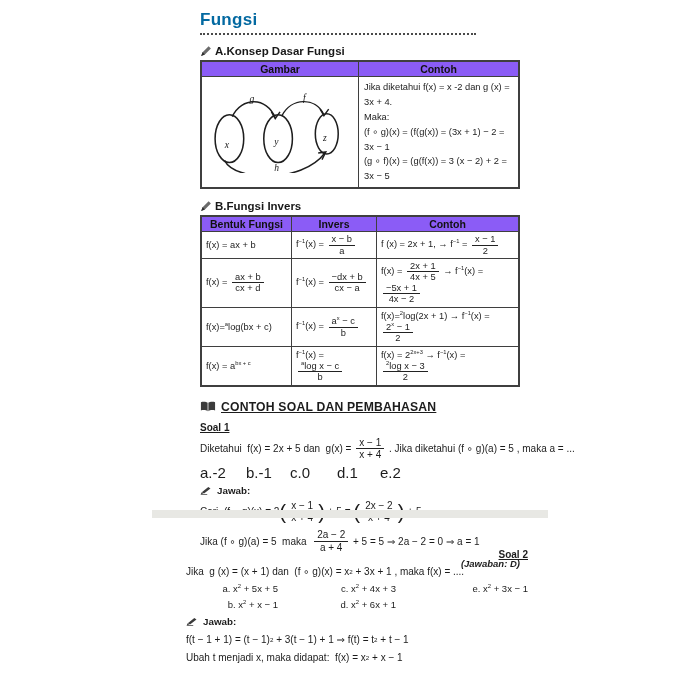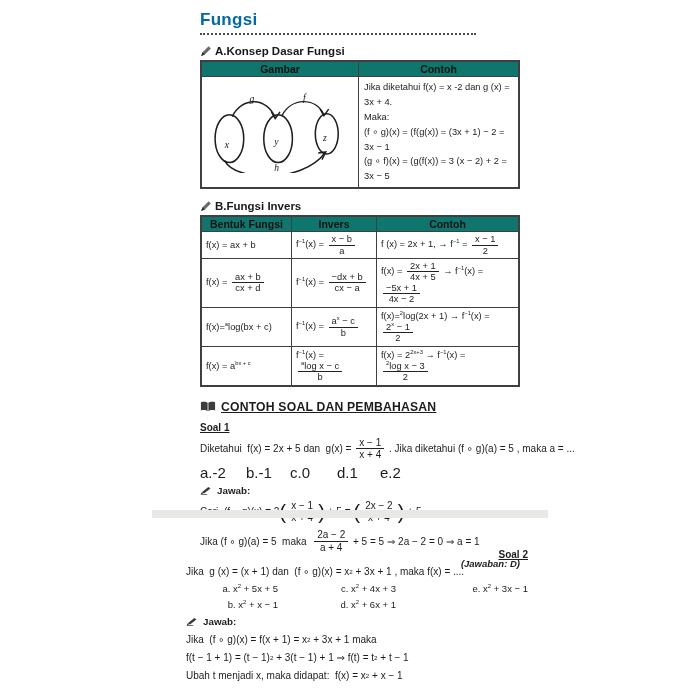--- a/index.html
+++ b/index.html
@@ -13,21 +13,21 @@
 
   .title{font-size:17px;font-weight:bold;letter-spacing:.3px;color:#0369a1;}
   .dotted-rule{width:276px;border-bottom:2px dotted #4a4a4a;margin-top:3px;}
 
   .sec-head{display:flex;align-items:center;gap:3px;font-size:11.5px;font-weight:bold;color:#181818;}
   .sec-head svg{flex:0 0 auto;}
 
   table{border-collapse:collapse;width:320px;margin-top:3px;}
   table,th,td{border:1px solid #3f3f3f;}
   table{border-width:2px;}
-  th{background:#0f766e;font-size:10.5px;font-weight:bold;padding:1px 2px;color:#111;}
+  th{background:#8b5cf6;font-size:10.5px;font-weight:bold;padding:1px 2px;color:#111;}
   td{font-size:9.3px;padding:2px 4px;vertical-align:middle;}
   .diagram-cell{padding:1px;text-align:center;}
   .contoh-cell{vertical-align:top;padding:3px 5px;line-height:1.6;}
 
   .frac{display:inline-flex;flex-direction:column;text-align:center;vertical-align:middle;margin:0 2px;line-height:1.12;}
   .frac .num{border-bottom:1px solid #222;padding:0 3px;display:block;}
   .frac .den{padding:0 3px;display:block;}
   sup{font-size:.62em;}
   .bigp{font-size:2.05em;font-weight:300;vertical-align:middle;line-height:.85;}
 
@@ -231,17 +231,16 @@
 
   <div class="jawab-head" style="margin-top:6px;">
     <svg width="13" height="9" viewBox="0 0 18 12">
       <path d="M2.5 8.5 L11.5 1 L14.5 3.2 L5.5 10.2 Z" fill="#3a3a3a"></path>
       <path d="M2.5 8.5 L1.2 11 L4.4 10.3 Z" fill="#111"></path>
       <line x1="1" y1="11.6" x2="10" y2="11.6" stroke="#333" stroke-width="1"></line>
     </svg>
     <span class="txt">Jawab:</span>
   </div>
 
-  <div class="math-line" style="margin-top:7px;">Jika  (f ∘ g)(x) = f(x + 1) = x<sup>2</sup> + 3x + 1 maka</div>
   <div class="math-line" style="margin-top:7px;">f(t − 1 + 1) = (t − 1)<sup>2</sup> + 3(t − 1) + 1 ⇒ f(t) = t<sup>2</sup> + t − 1</div>
   <div class="math-line" style="margin-top:7px;">Ubah t menjadi x, maka didapat:  f(x) = x<sup>2</sup> + x − 1</div>
 
 </div>
 
 </body></html>

